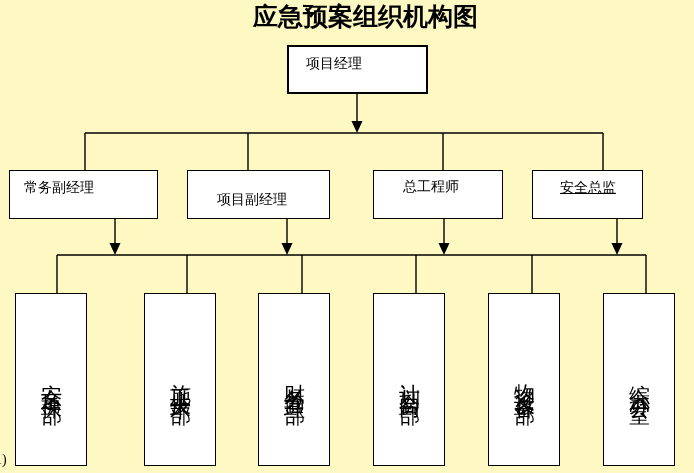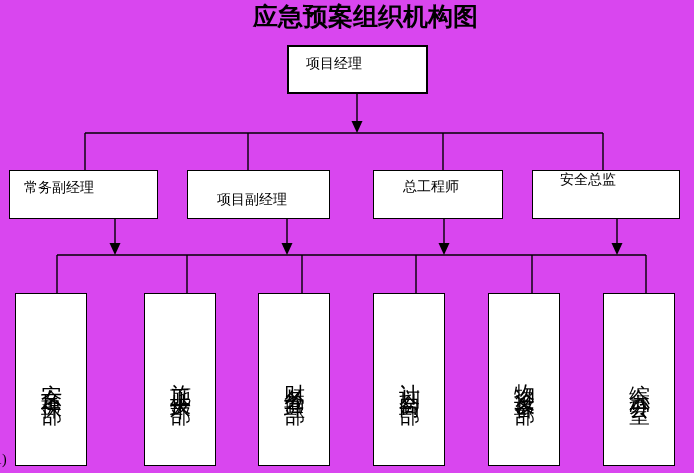--- a/index.html
+++ b/index.html
@@ -4,21 +4,21 @@
 <style>
   html, body {
     margin: 0;
     padding: 0;
     background: #ffffff;
   }
   .stage {
     position: relative;
     width: 694px;
     height: 473px;
-    background: #d946ef;
+    background: #fef9c3;
     overflow: hidden;
     font-family: "Liberation Serif", serif;
     color: #000000;
   }
   .chart-title {
     position: absolute;
     left: 253px;
     top: 2px;
     font-family: "Liberation Sans", sans-serif;
     font-weight: bold;
@@ -115,21 +115,21 @@
 
   <div class="box l1" style="left:287px; top:45px; width:141px; height:49px; padding:9px 0 0 17px;">
     <span class="h-label">项目经理</span>
   </div>
   <div class="box" style="left:187px; top:170px; width:143px; height:49px; padding:21px 0 0 29px;">
     <span class="h-label">项目副经理</span>
   </div>
   <div class="box" style="left:373px; top:170px; width:130px; height:49px; padding:9px 0 0 29px;font-family:Liberation Mono, monospace;">
     <span class="h-label">总工程师</span>
   </div>
-  <div class="box" style="left:532px; top:170px; width:148px; height:49px; padding:1px 0 0 27px;">
+  <div class="box" style="left:532px; top:170px; width:111px; height:49px; padding:9px 0 0 27px;text-decoration:underline;">
     <span class="h-label">安全总监</span>
   </div>
 
   <div class="box l3" style="left:15px; top:293px; width:72px; height:173px;">
     <span class="v-label">安全环保部</span>
   </div>
   <div class="box l3" style="left:144px; top:293px; width:72px; height:173px;">
     <span class="v-label">施工技术部</span>
   </div>
   <div class="box l3" style="left:258px; top:293px; width:72px; height:173px;">

